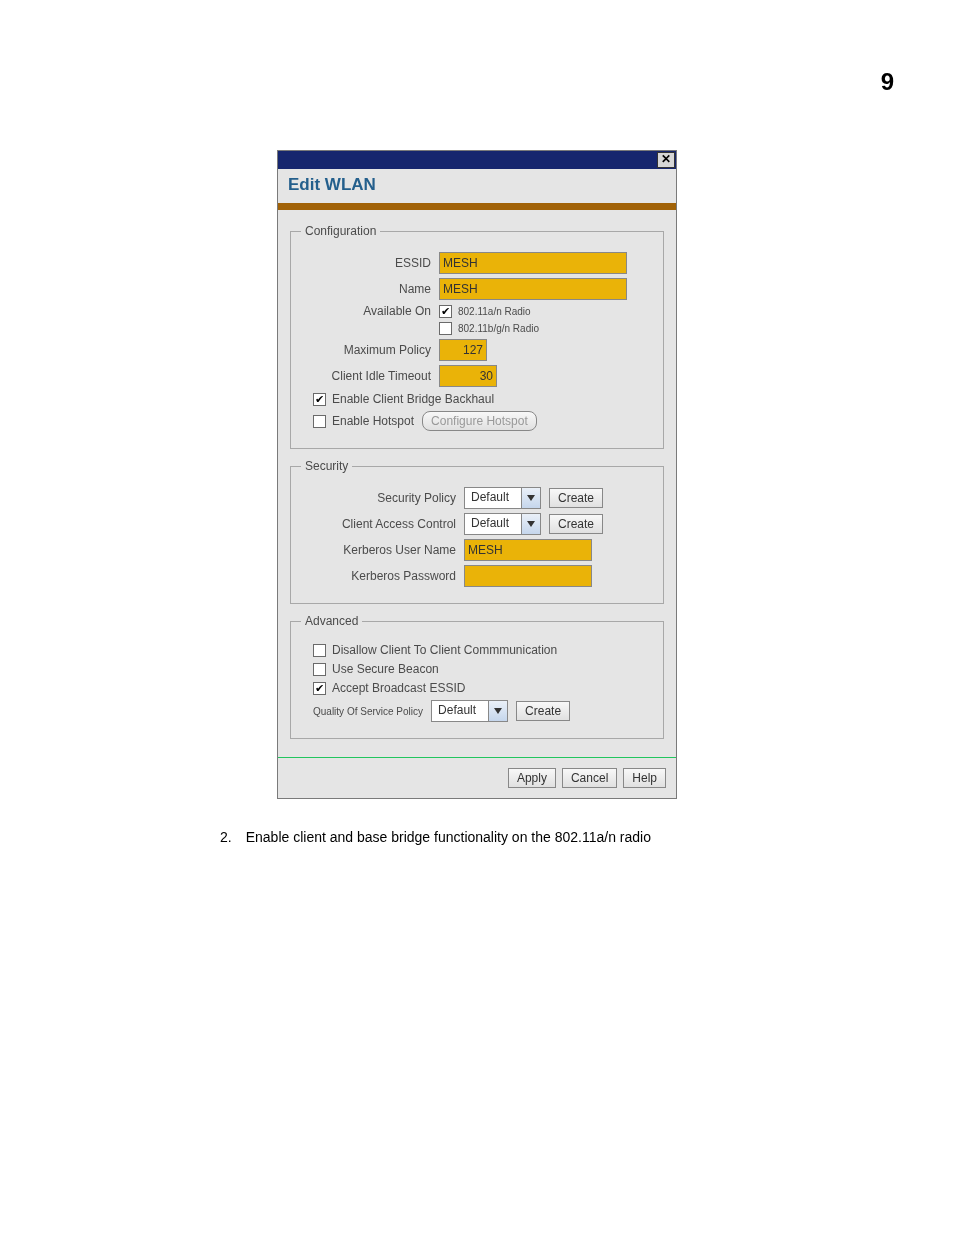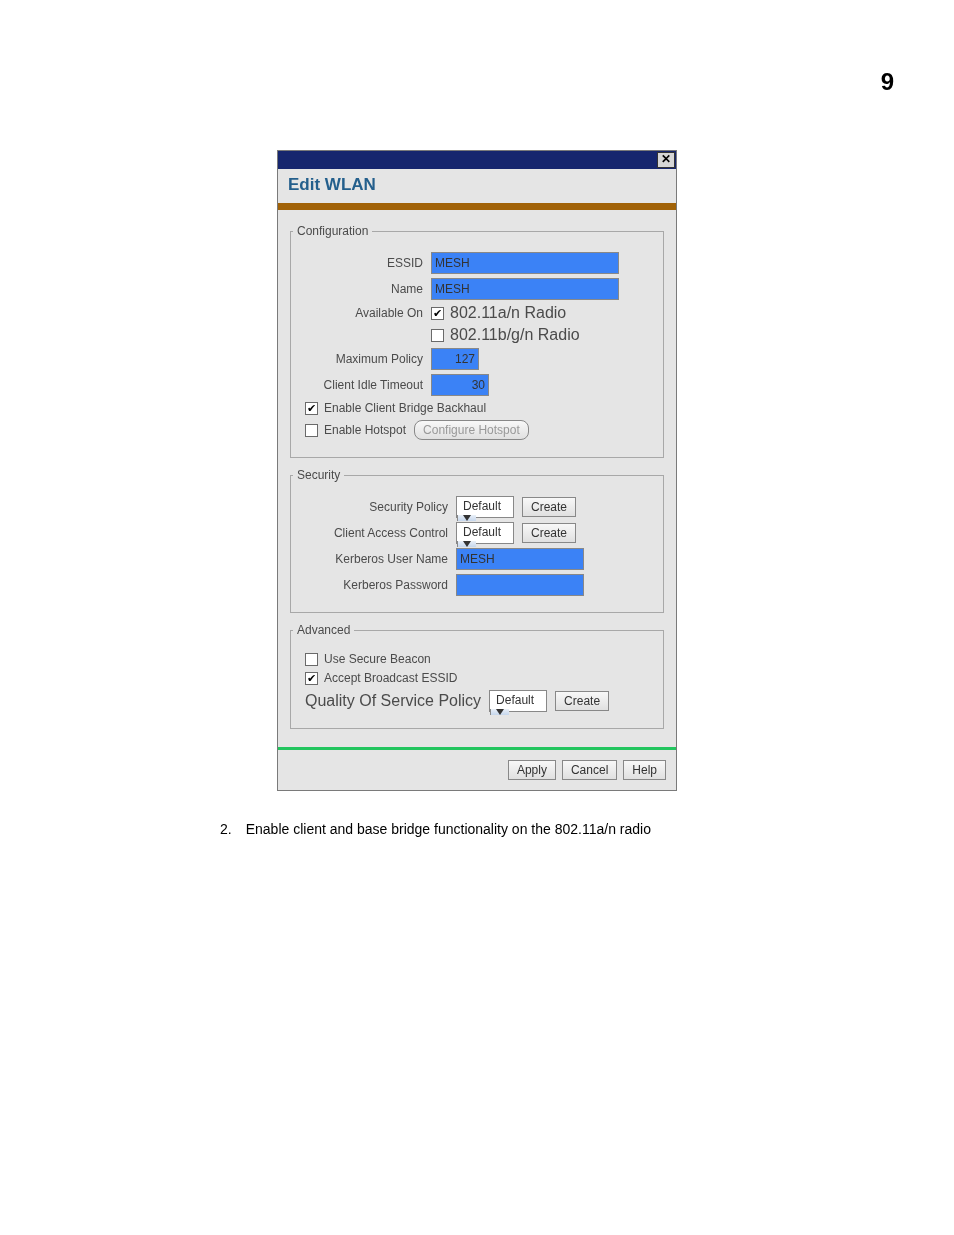--- a/index.html
+++ b/index.html
@@ -53,49 +53,49 @@
     color: #245f8c;
     padding: 6px 10px 8px 10px;
     border-bottom: 7px solid #a16207;
   }
   .body-area {
     padding: 14px 12px 8px 12px;
   }
   fieldset {
     border: 1px solid #a8a8a8;
     margin: 0 0 10px 0;
-    padding: 10px 10px 12px 2px;
+    padding: 10px 10px 12px 10px;
   }
   legend {
     font-size: 12px;
     color: #4b4b4b;
     padding: 0 4px;
   }
   .row {
     display: flex;
     align-items: center;
     margin: 4px 0;
   }
   .lbl {
     width: 130px;
     text-align: right;
     padding-right: 8px;
     color: #4b4b4b;
     font-size: 12px;
   }
   .lbl-left {
     color: #4b4b4b;
-    font-size: 16px;
+    font-size: 10px;
   }
   input.tx {
     font-family: Arial, sans-serif;
     font-size: 12px;
     color: #333;
     border: 1px solid #888;
-    background: #3b82f6;
+    background: #eab308;
     height: 18px;
     padding: 1px 3px;
     box-sizing: content-box;
   }
   input.tx.wide { width: 180px; }
   input.tx.sm   { width: 40px;  text-align: right;}
   input.tx.med  { width: 50px;  text-align: right;}
   input.tx.sec  { width: 120px; }
   .cb {
     width: 13px;
@@ -132,39 +132,38 @@
     cursor: default;
     border-radius: 8px;
   }
   .dropdown {
     display: inline-flex;
     border: 1px solid #888;
     background: #fff;
     height: 20px;
     align-items: stretch;
     cursor: pointer;
-    flex-direction: column;
   }
   .dropdown .dd-text {
     padding: 2px 6px;
     font-size: 12px;
     color: #333;
     min-width: 44px;
   }
   .dropdown .dd-arrow {
     width: 18px;
     background: linear-gradient(#eaf0f8, #c5d6ec);
     border-left: 1px solid #888;
     display: flex;
     align-items: center;
     justify-content: center;
   }
   .dropdown .dd-arrow svg { display:block; }
   .footer {
-    border-top: 3px solid #22c55e;
+    border-top: 1px solid #22c55e;
     padding: 10px;
     display: flex;
     justify-content: flex-end;
     gap: 6px;
   }
   .caption {
     margin: 30px 0 0 220px;
     font-size: 14px;
     color: #000;
     display: flex;
@@ -271,20 +270,24 @@
 
         <div class="row">
           <div class="lbl" style="width:155px;">Kerberos Password</div>
           <input class="tx sec" type="password" value="" style="">
         </div>
       </fieldset>
 
       <fieldset>
         <legend>Advanced</legend>
 
+        <div class="checkrow">
+          <span class="cb"></span>
+          <span>Disallow Client To Client Commmunication</span>
+        </div>
         <div class="checkrow">
           <span class="cb"></span>
           <span>Use Secure Beacon</span>
         </div>
         <div class="checkrow">
           <span class="cb">✔</span>
           <span>Accept Broadcast ESSID</span>
         </div>
 
         <div class="row" style="margin-left:12px;">

